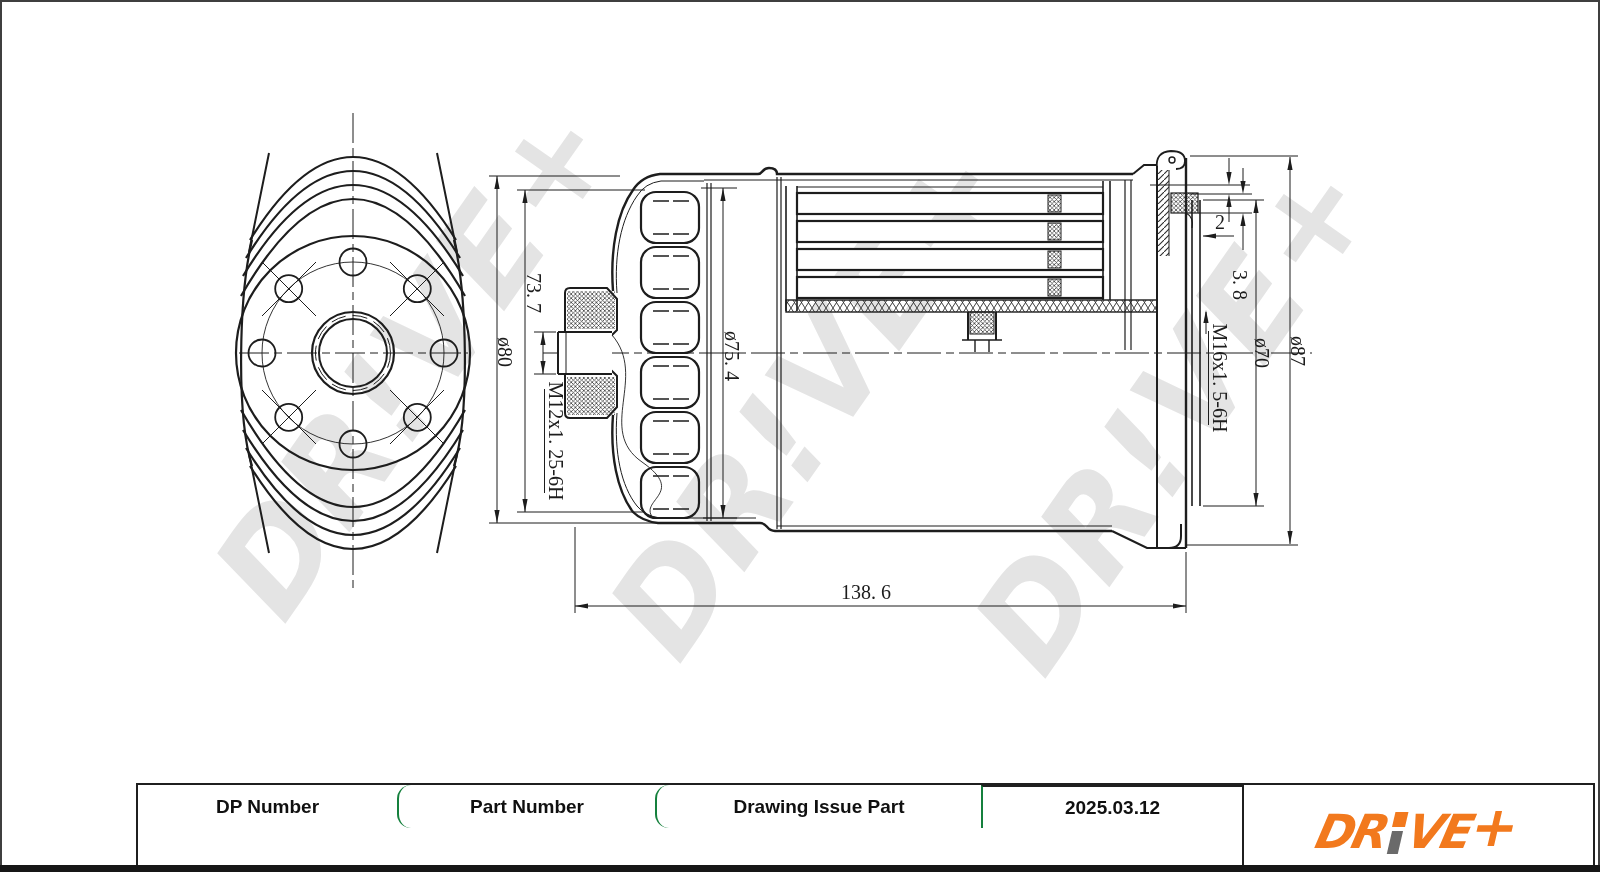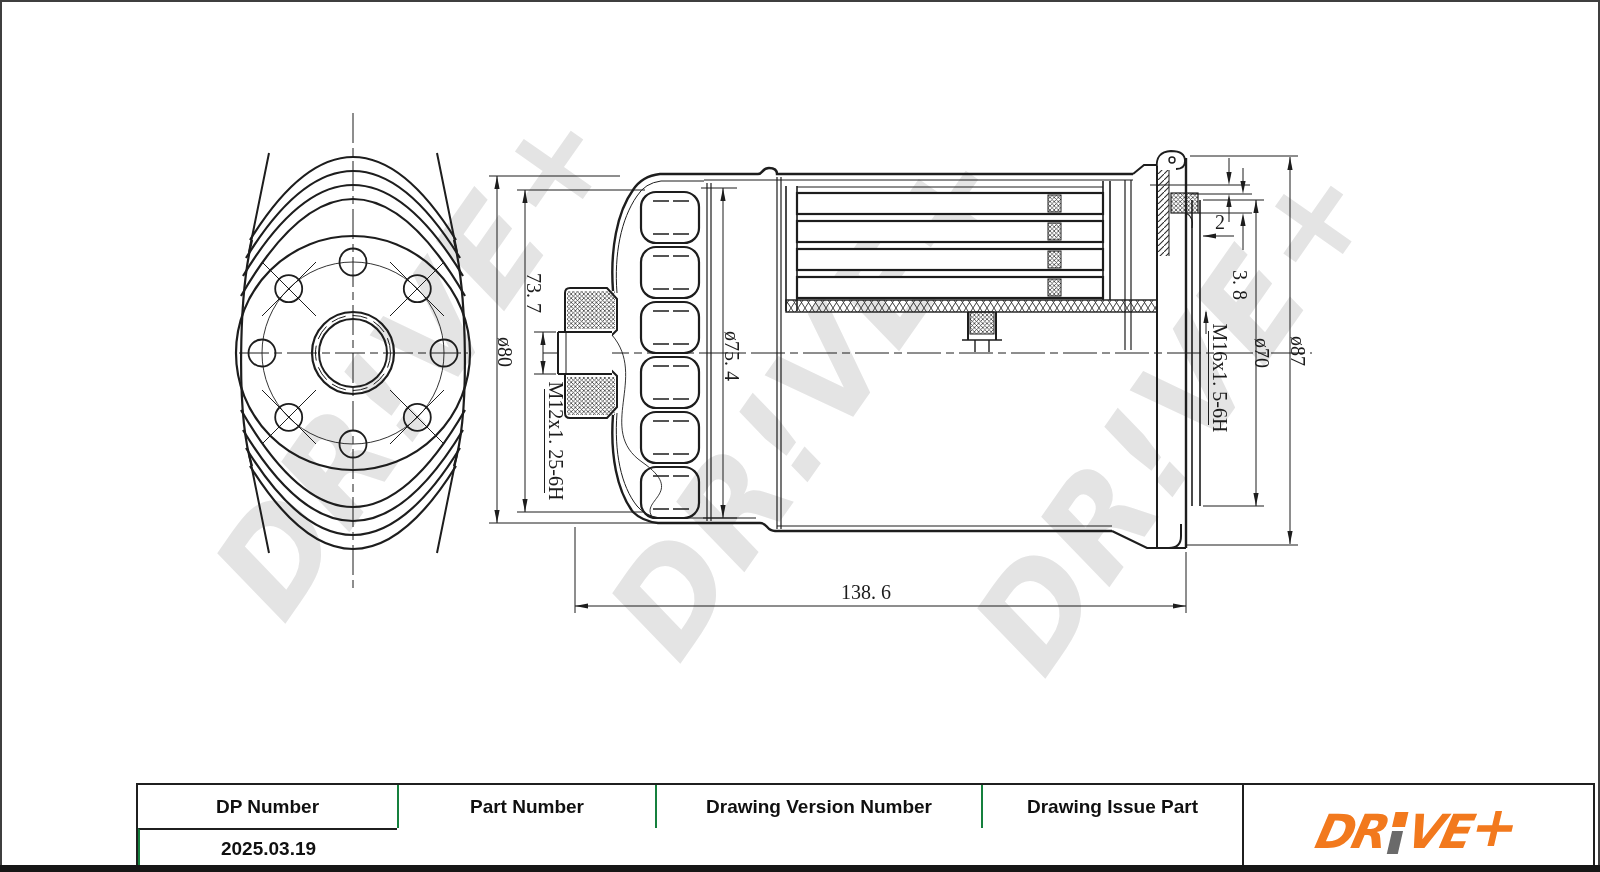--- a/index.html
+++ b/index.html
@@ -17,21 +17,21 @@
 
   
   .tblock{position:absolute;left:136px;top:783px;display:grid;
           grid-template-columns:259px 258px 326px 261px 351px;
           grid-template-rows:43px 40px;z-index:5;background:#fff;
           border:2px solid #1f1f1f;box-sizing:border-box;}
   .tblock .cell{border-left:2px solid #15803d;border-top:2px solid #1f1f1f;
         display:flex;align-items:center;justify-content:center;
         font-weight:bold;font-size:19px;color:#101010;box-sizing:border-box;}
   .tblock .cell.c0{border-left:none;}
-  .tblock .cell.hdr{border-top:none;}
+  .tblock .cell.hdr{border-top:none;border-radius:14px;}
   .tblock .logo-cell{grid-column:5;grid-row:1/3;border-left:2px solid #1f1f1f;
         display:flex;align-items:center;justify-content:center;box-sizing:border-box;}
 
   .logo{display:flex;align-items:flex-end;transform:skewX(-13deg);
         font-family:"DejaVu Sans",sans-serif;font-weight:800;font-style:italic;
         font-size:47px;line-height:1;color:#f2791d;}
   .logo .seg{letter-spacing:-3px;}
   .excl{display:flex;flex-direction:column;align-items:center;margin:0 4px 1px 5px;}
   .excl .dot{width:13px;height:15px;background:#f2791d;}
   .excl .stem{width:11px;height:23px;background:#6a6a6a;margin-top:4px;}
@@ -262,28 +262,27 @@
         <text x="1298" y="358" text-anchor="middle" transform="rotate(90 1298 351)">ø87</text>
         <text x="866" y="599" text-anchor="middle">138. 6</text>
       </g>
     </g>
   </svg>
 
   
   <div class="tblock">
     <div class="cell hdr c0">DP Number</div>
     <div class="cell hdr">Part Number</div>
-    <div class="cell hdr">Drawing Version Number</div>
     <div class="cell hdr">Drawing Issue Part</div>
     <div class="logo-cell">
       <div class="logo">
         <span class="seg">DR</span>
         <span class="excl">
           <span class="dot"></span>
           <span class="stem"></span>
         </span>
         <span class="seg">VE</span>
         <span class="plus">+</span>
       </div>
     </div>
-    <div class="cell">2025.03.19</div>
+    <div class="cell">2025.03.12</div>
   </div>
 </div>
 
 </body></html>

